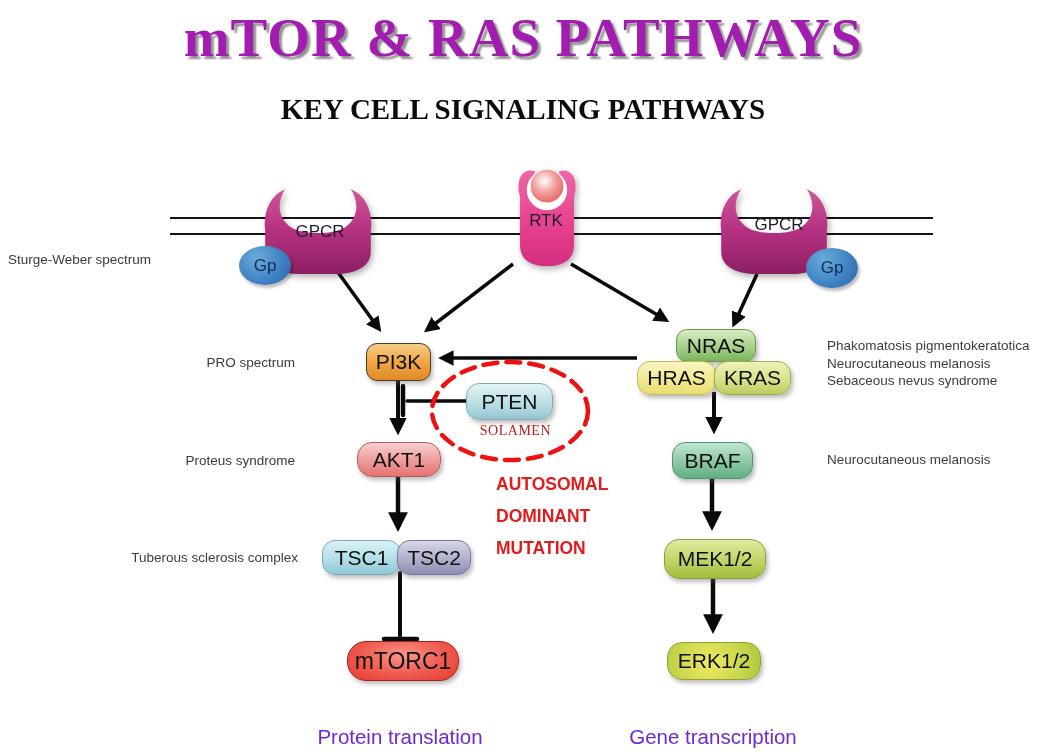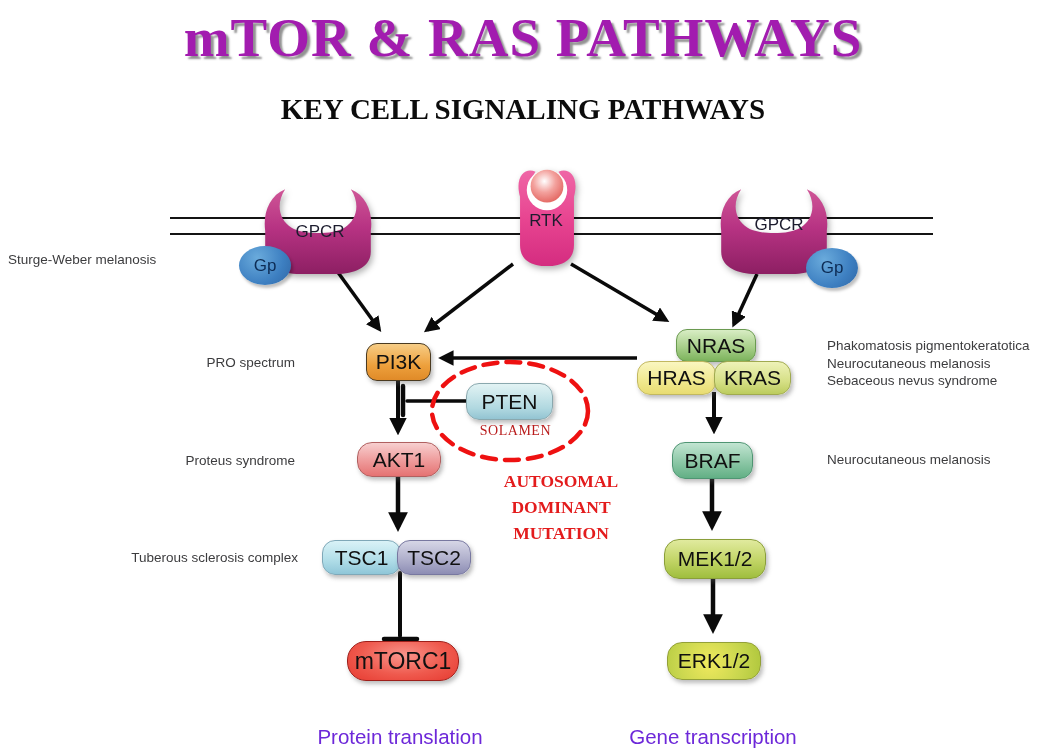--- a/index.html
+++ b/index.html
@@ -57,23 +57,23 @@
   .mek12{left:664px;top:539px;width:100px;height:38px;border:1px solid #8a9e3a;border-radius:15px;
         background:linear-gradient(180deg,#e0ea9e,#c1d465 55%,#9fbe3e);}
   .erk12{left:667px;top:642px;width:92px;height:36px;border:1px solid #93a038;border-radius:15px;
         background:radial-gradient(circle at 45% 55%,#f0e95e 0%,#c8d64e 60%,#aec63c 100%);}
   .pten-sub{left:466px;top:423px;width:85px;text-align:right;font-size:14px;color:#b91c1c;
         letter-spacing:0.5px;z-index:3;font-family:Liberation Serif, serif;}
 
   
   .anno{font-size:13.5px;color:#3c3c3e;line-height:18px;z-index:5;}
   .anno.right-align{text-align:right;}
-  .mutation{left:496px;top:468px;width:130px;text-align:center;z-index:5;
-        font-family:Liberation Serif, serif;font-weight:bold;font-size:17.5px;
-        line-height:26px;color:#e31b1c;}
+  .mutation{left:496px;top:468px;width:130px;text-align:left;z-index:5;
+        font-family:Liberation Sans, sans-serif;font-weight:bold;font-size:17.5px;
+        line-height:32px;color:#e31b1c;}
   .outcome{font-size:20.5px;color:#6d28d9;text-align:center;z-index:5;}
 </style>
 </head>
 <body>
 
 <div id="canvas">
 
   <div class="abs title">mTOR &amp; RAS PATHWAYS</div>
   <div class="abs subtitle">KEY CELL SIGNALING PATHWAYS</div>
 
@@ -169,21 +169,21 @@
   <div class="node kras">KRAS</div>
   <div class="node braf">BRAF</div>
   <div class="node mek12">MEK1/2</div>
   <div class="node erk12">ERK1/2</div>
 
   <svg class="toplayer" width="1046" height="755" viewBox="0 0 1046 755">
     <ellipse cx="510" cy="411" rx="78" ry="49" fill="none" stroke="#ee1111" stroke-width="4.5" stroke-dasharray="14 9" stroke-linecap="round"></ellipse>
   </svg>
 
   <div class="abs anno" style="left:8px;top:251px;">
-    <div>Sturge-Weber melanosis</div>
+    <div>Sturge-Weber spectrum</div>
   </div>
   <div class="abs anno right-align" style="left:150px;top:354px;width:145px;">PRO spectrum</div>
   <div class="abs anno right-align" style="left:150px;top:452px;width:145px;">Proteus syndrome</div>
   <div class="abs anno right-align" style="left:118px;top:549px;width:180px;">Tuberous sclerosis complex</div>
   <div class="abs anno" style="left:827px;top:337px;line-height:17.5px;">
     <div>Phakomatosis pigmentokeratotica</div>
     <div>Neurocutaneous melanosis</div>
     <div>Sebaceous nevus syndrome</div>
   </div>
   <div class="abs anno" style="left:827px;top:451px;">Neurocutaneous melanosis</div>

